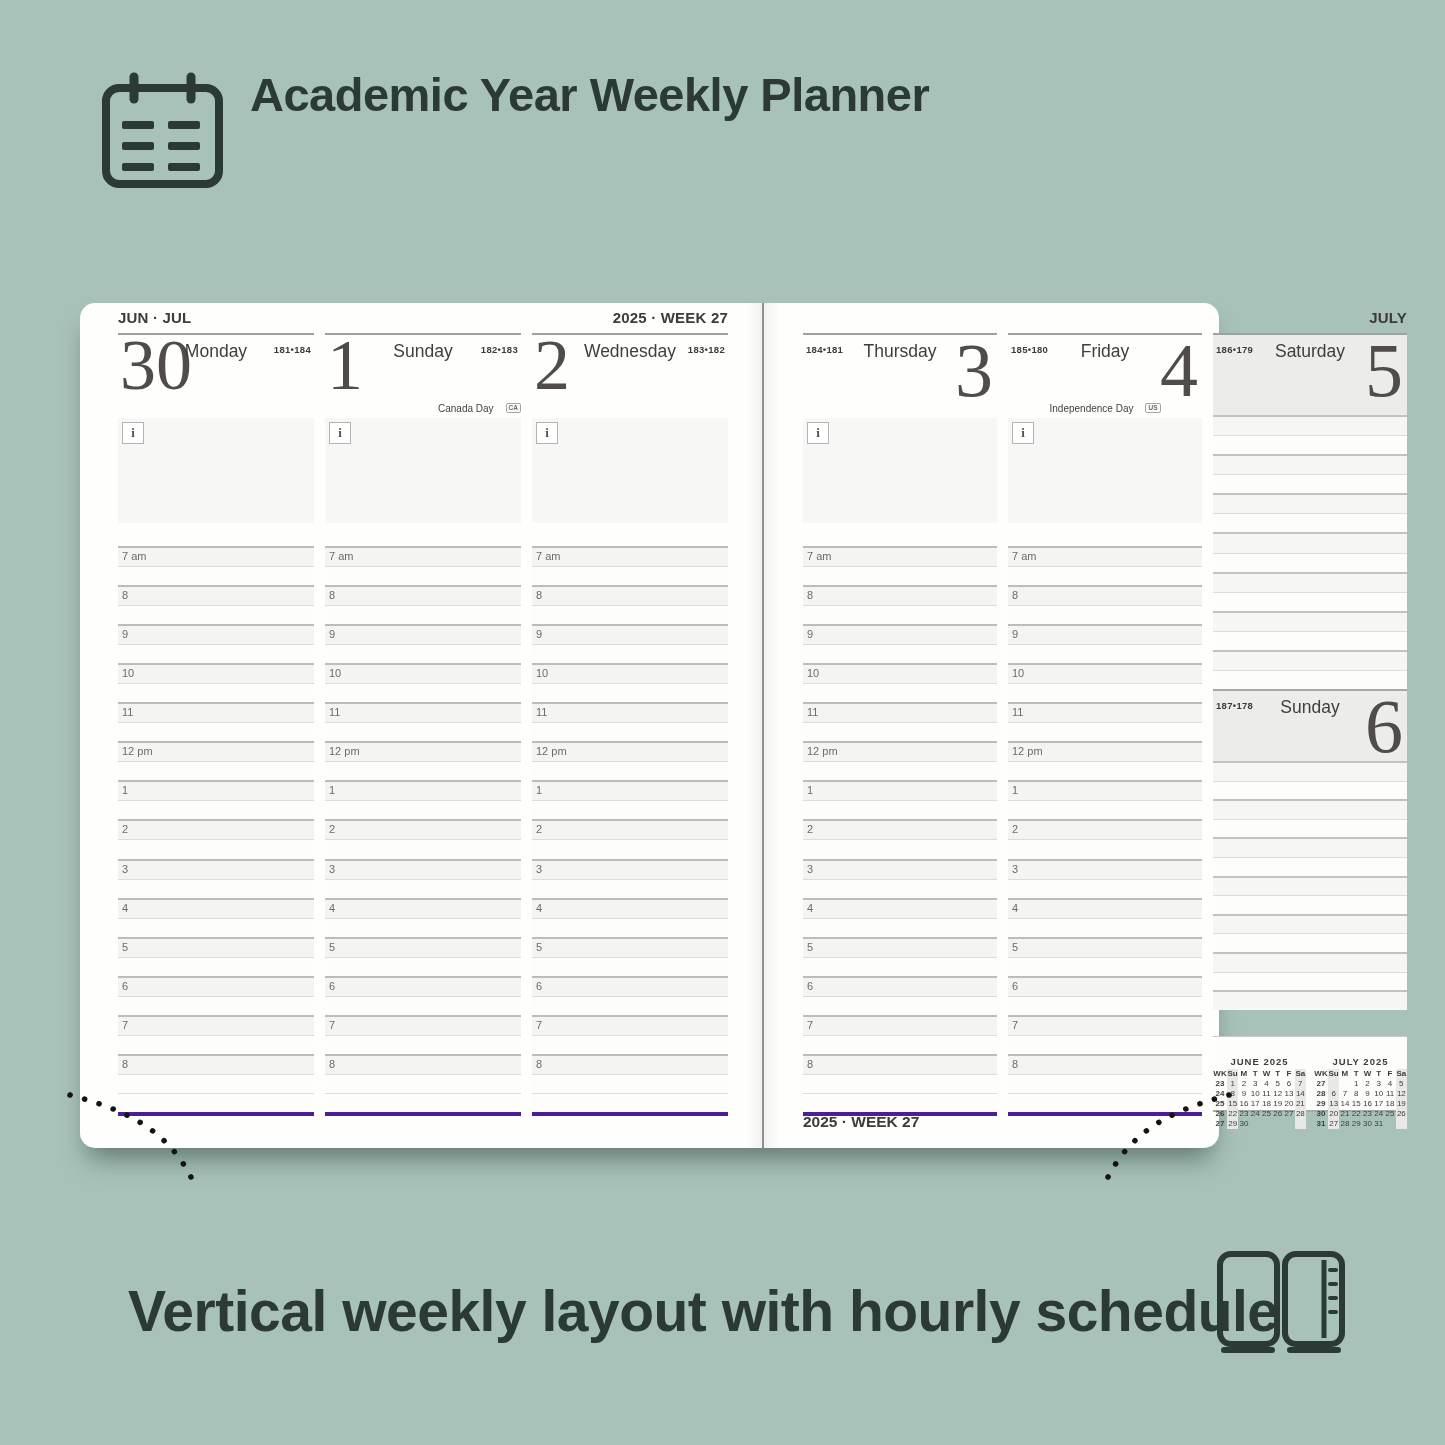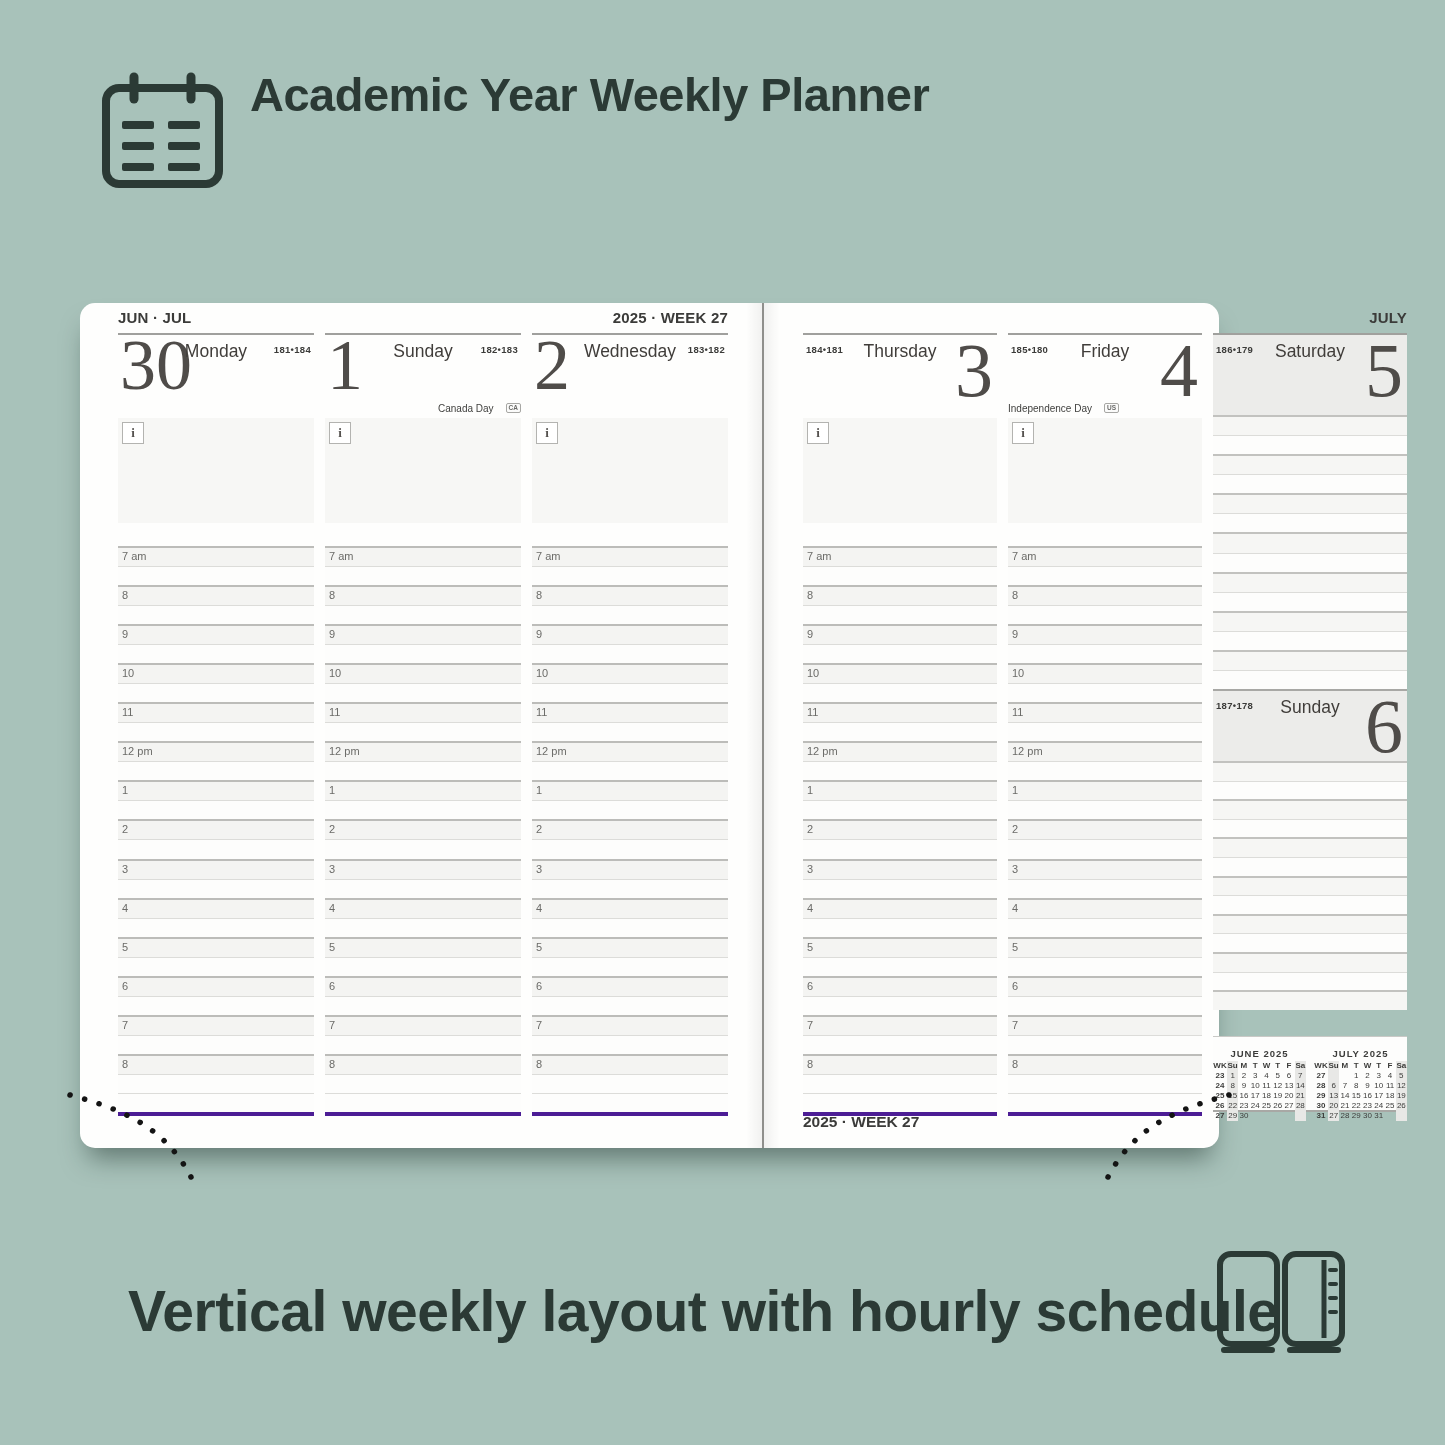--- a/index.html
+++ b/index.html
@@ -38,21 +38,21 @@
     font-size:72px;line-height:72px;color:#4f4c49;
   }
   .big-num.left{left:2px;}
   .big-num.right{right:4px;font-size:76px;line-height:74px;top:-2px;z-index:2;}
   .weekday{position:absolute;left:0;right:0;top:6px;text-align:center;font-size:17.5px;color:#403d3a;}
   .daycount{position:absolute;top:9px;font-size:9.5px;font-weight:600;color:#3b3b39;letter-spacing:.3px;}
   .daycount.right{right:3px;}
   .daycount.left{left:3px;text-align:right;}
   .holiday{position:relative;height:14px;font-size:10px;color:#3f3f3d;display:flex;align-items:center;gap:12px;}
   .holiday.right{justify-content:flex-end;}
-  .holiday.left{justify-content:flex-start;}
+  .holiday.left{justify-content:center;}
   .badge{
     display:inline-block;border:1px solid #a7a7a4;border-radius:2px;background:#fbfbfa;
     font-size:6.5px;font-weight:700;color:#6a6a68;padding:0 2px;line-height:8px;
   }
   .notes{position:absolute;left:0;right:0;top:85px;height:105px;background:#f7f7f5;}
   .i-chip{
     position:absolute;left:4px;top:4px;width:20px;height:20px;background:#fff;
     border:1px solid #b3b3b0;display:flex;align-items:center;justify-content:center;
     font-family:"Liberation Serif", serif;font-weight:700;font-size:13px;color:#55524f;
   }
@@ -70,21 +70,21 @@
   .we-head.sat{height:80px;border-top:2px solid #a0a09d;}
   .we-head.sun{height:70px;border-top:2px solid #a8a8a5;}
   .rules{display:flex;flex-direction:column;height:274px;}
   .rule{flex:1 1 0;}
   .rule:nth-child(odd){border-top:2px solid #c2c2bf;background:#f6f6f4;}
   .rule:nth-child(even){border-top:1px solid #dcdcd9;background:#fdfdfc;}
 
   .minical-wrap{
     position:absolute;left:0;right:0;top:703px;height:76px;
     border-top:1px solid #c9c9c6;border-bottom:2px solid #a8a8a5;
-    display:flex;gap:8px;padding-top:10px;box-sizing:border-box;background:#fdfdfc;
+    display:flex;gap:8px;padding-top:18px;box-sizing:border-box;background:#fdfdfc;
   }
   .minical{flex:1 1 0;min-width:0;}
   .minical .cal-title{text-align:center;font-size:9.5px;font-weight:700;color:#3c3c3a;letter-spacing:1px;margin:1px 0 2px;}
   .cal-grid{display:grid;grid-template-columns:14px repeat(7,1fr);}
   .cal-grid div{font-size:8px;line-height:10px;text-align:center;color:#3c3c3a;}
   .cal-grid .hd{font-weight:700;text-align:center;}
   .cal-grid .wk{font-weight:700;}
   .cal-grid .wend{background:#e8e8e6;}
 
   

